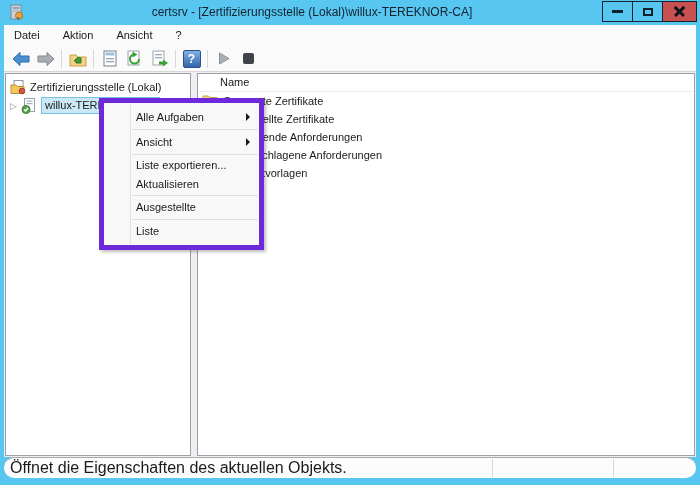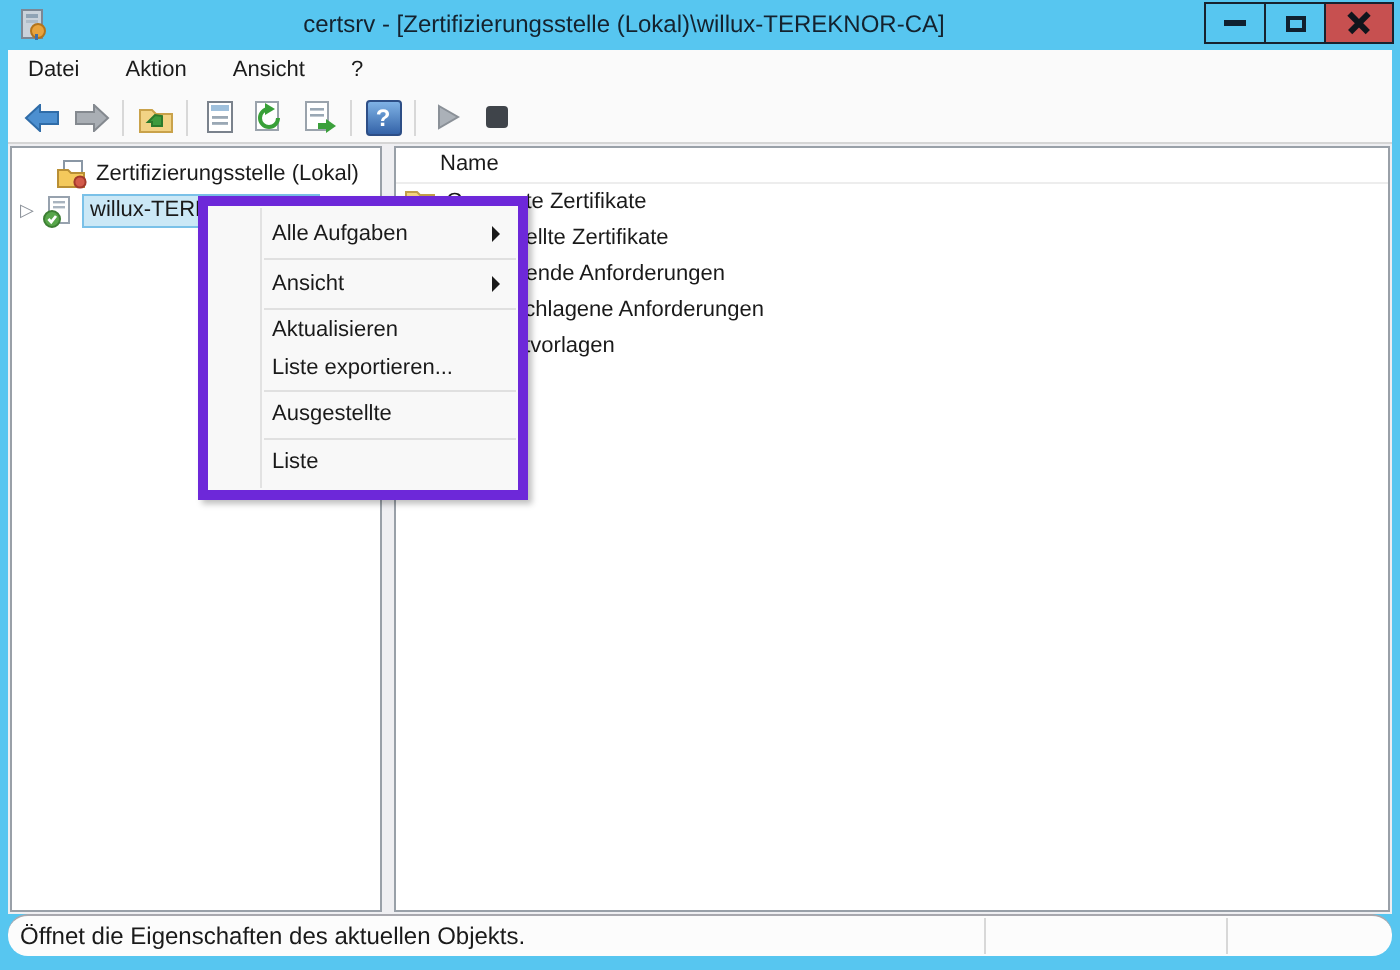--- a/index.html
+++ b/index.html
@@ -48,37 +48,37 @@
     font-size:12px; display:flex; align-items:center; justify-content:center;
   }
   .stop-box { width:11px; height:11px; background:#3F444A; border-radius:2px; }
   
   .main { position:absolute; left:4px; top:72px; width:692px; height:385px; background:#EFEFF2; }
   .panel { position:absolute; top:1px; bottom:1px; background:#FFF; border:1px solid #99A0A8; overflow:hidden; }
   .panel.left  { left:1px;  width:186px; }
   .panel.right { left:193px; right:1px; }
   .tree { padding-top:3px; }
   .tree-row { height:19px; display:flex; align-items:center; font-size:11px; white-space:nowrap; }
-  .tree-row.root  { padding-left:22px;text-align:center; }
+  .tree-row.root  { padding-left:4px;text-align:center; }
   .tree-row.child { padding-left:4px; }
   .tree-row svg { margin-right:4px; flex:0 0 auto; }
   .expand-arrow { width:11px; font-size:9px; color:#8B9199; font-family:"DejaVu Sans",sans-serif; }
   .sel-label {
     background:#CBE8F6; border:1px solid #7AC1E8; padding:0 3px; line-height:15px;
   }
   .list-header {
     height:18px; line-height:17px; border-bottom:1px solid #EDEDED;
     padding-left:22px; font-size:11px;
   }
   .list-row { height:18px; display:flex; align-items:center; font-size:11px; padding-left:4px; white-space:nowrap; }
   .list-row svg { margin-right:5px; flex:0 0 auto; }
   
   .statusbar {
     position:absolute; left:4px; top:457px; width:692px; height:21px;
-    background:#FCFCFC; border-top:1px solid #A8A8AE; font-size:12px;border-radius:10px;
+    background:#FCFCFC; border-top:1px solid #A8A8AE; font-size:16px;border-radius:10px;
   }
   .status-text { position:absolute; left:6px; top:0; line-height:20px; }
   .status-cell { position:absolute; top:1px; bottom:1px; border-left:1px solid #D8D8D8; }
   .status-cell.c1 { left:488px; }
   .status-cell.c2 { left:609px; }
   
   .context-menu {
     position:absolute; left:99px; top:98px; width:165px; z-index:20;
     background:#F8F8F8; border:5px solid #6d28d9; padding:3px 0;
     box-shadow:2px 2px 3px rgba(0,0,0,0.25); font-size:11px;
@@ -264,24 +264,24 @@
       <span>Alle Aufgaben</span>
       <span class="cm-arrow"></span>
     </div>
     <div class="cm-sep"></div>
     <div class="cm-item tall">
       <span>Ansicht</span>
       <span class="cm-arrow"></span>
     </div>
     <div class="cm-sep"></div>
     <div class="cm-item">
+      <span>Liste exportieren...</span>
+    </div>
+    <div class="cm-item">
       <span>Aktualisieren</span>
-    </div>
-    <div class="cm-item">
-      <span>Liste exportieren...</span>
     </div>
     <div class="cm-sep"></div>
     <div class="cm-item med">
       <span>Ausgestellte</span>
     </div>
     <div class="cm-sep"></div>
     <div class="cm-item med">
       <span>Liste</span>
     </div>
   </div>

